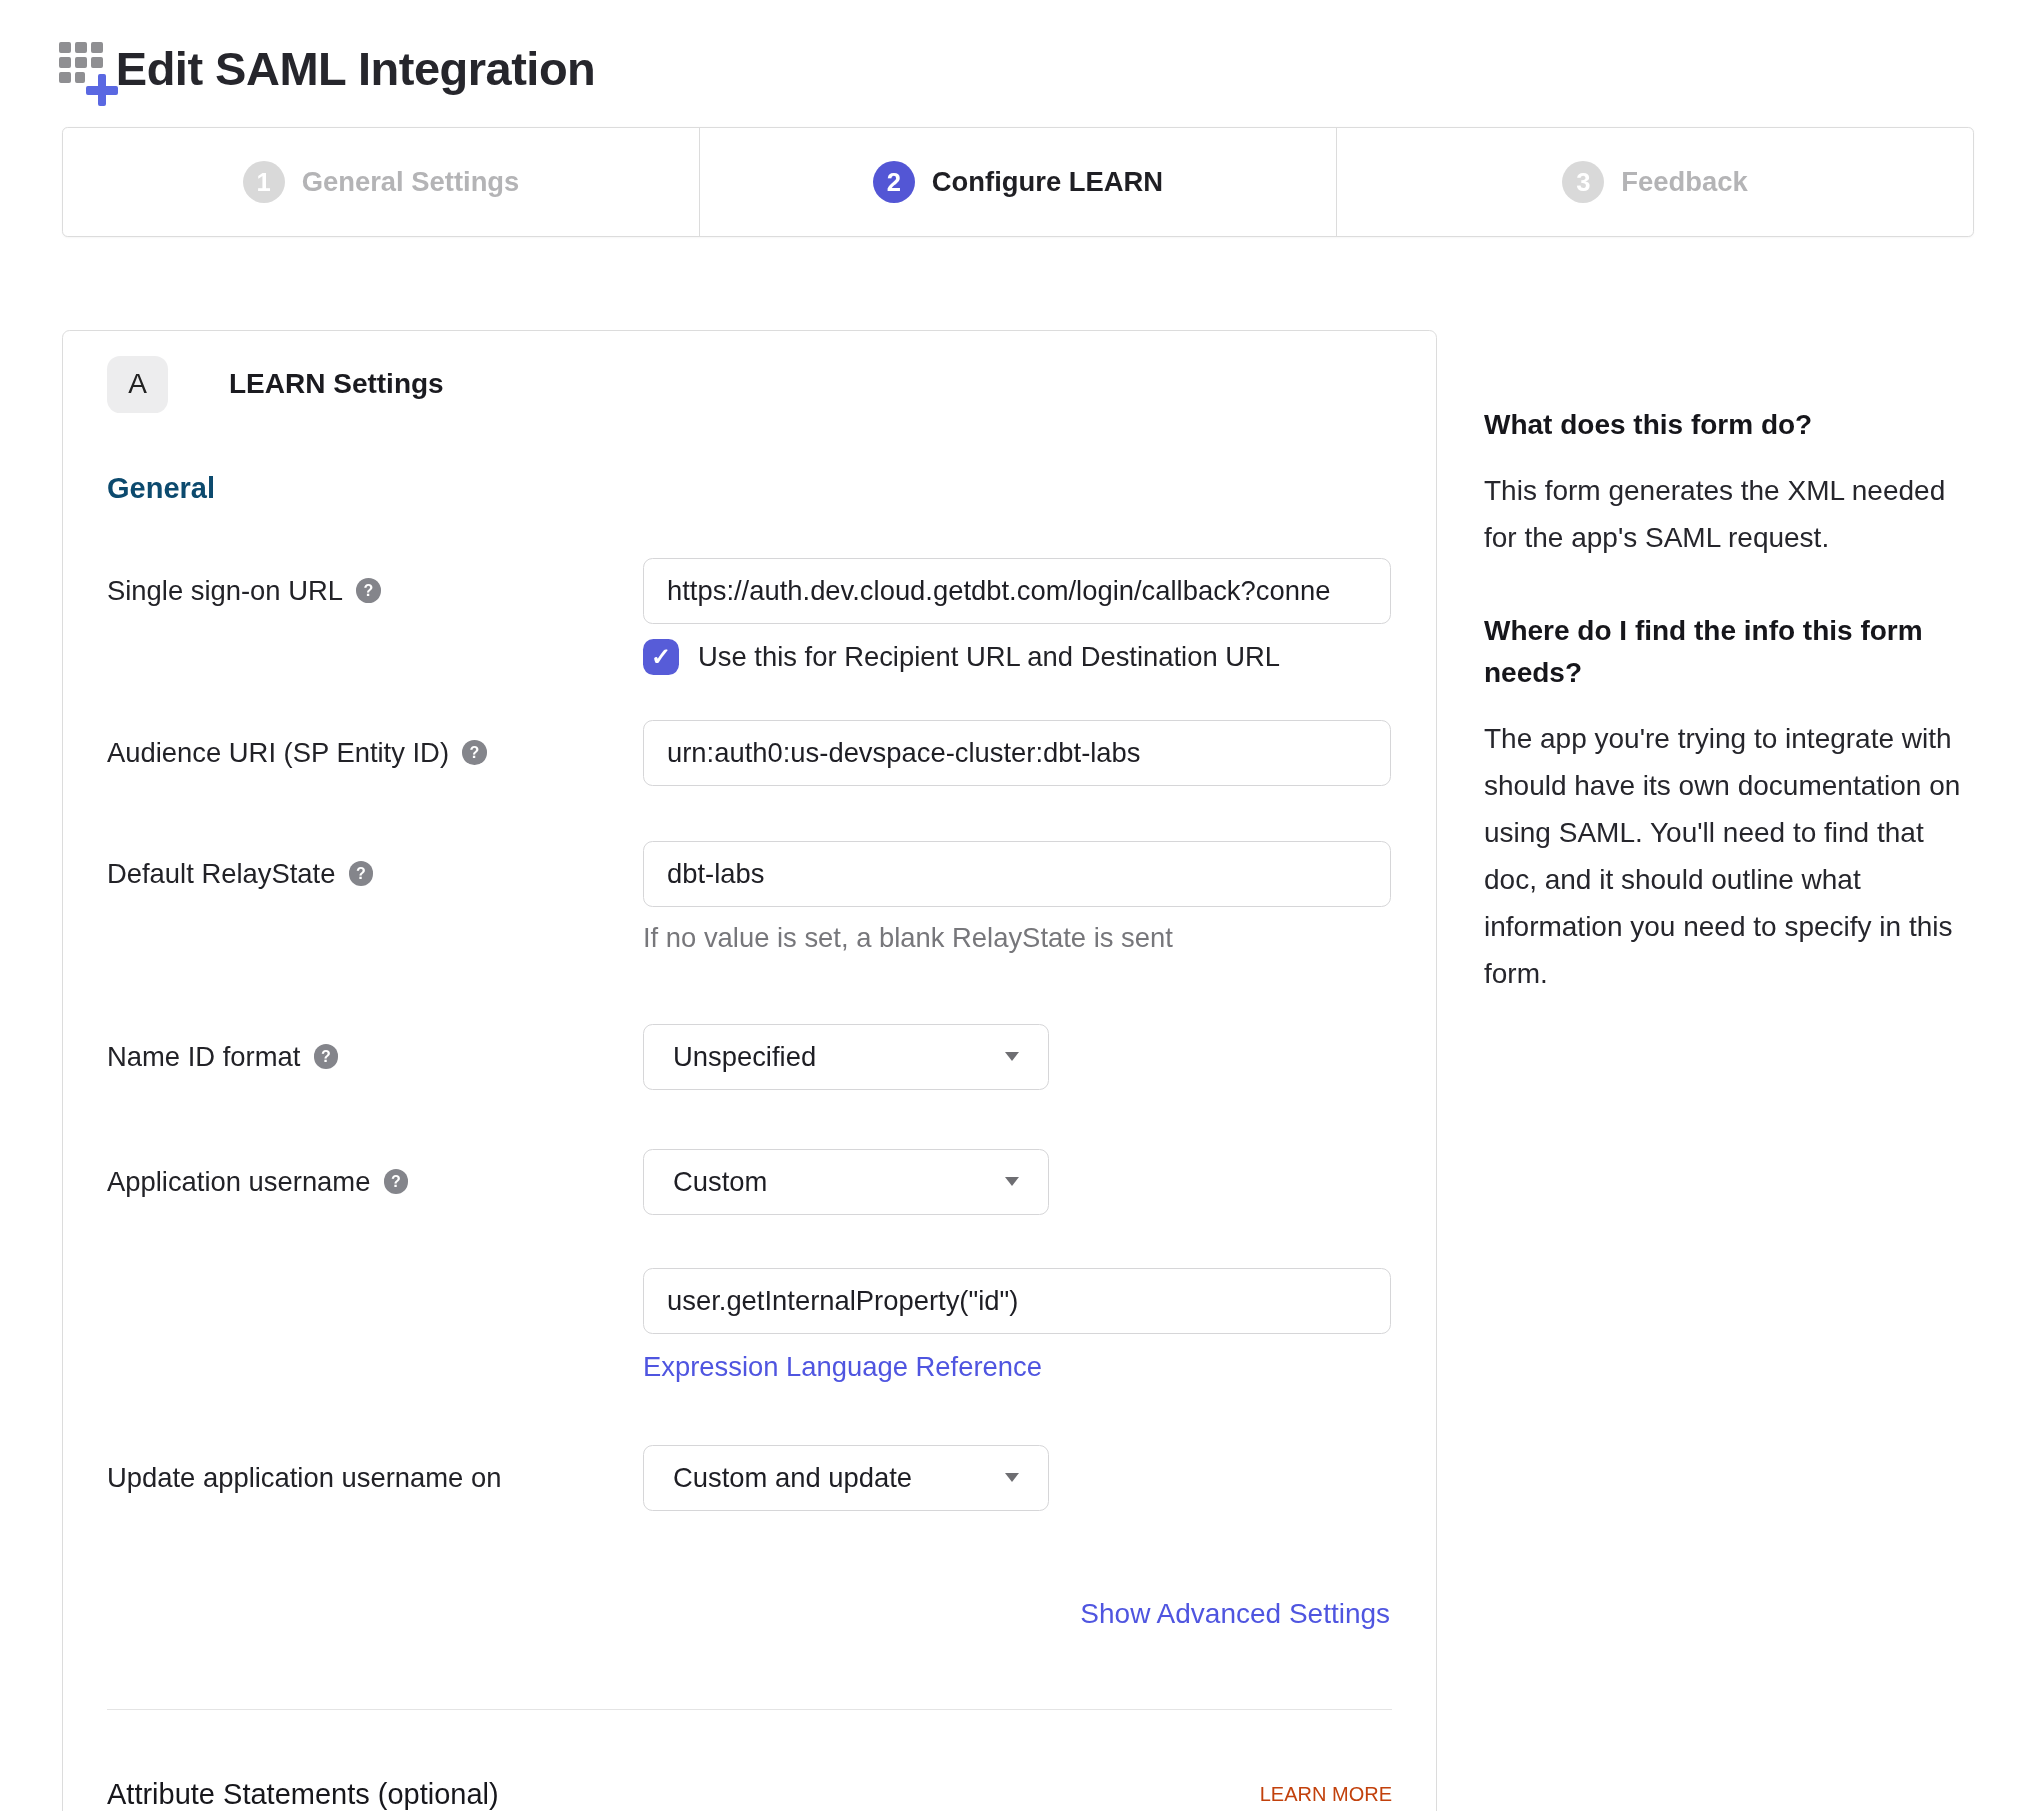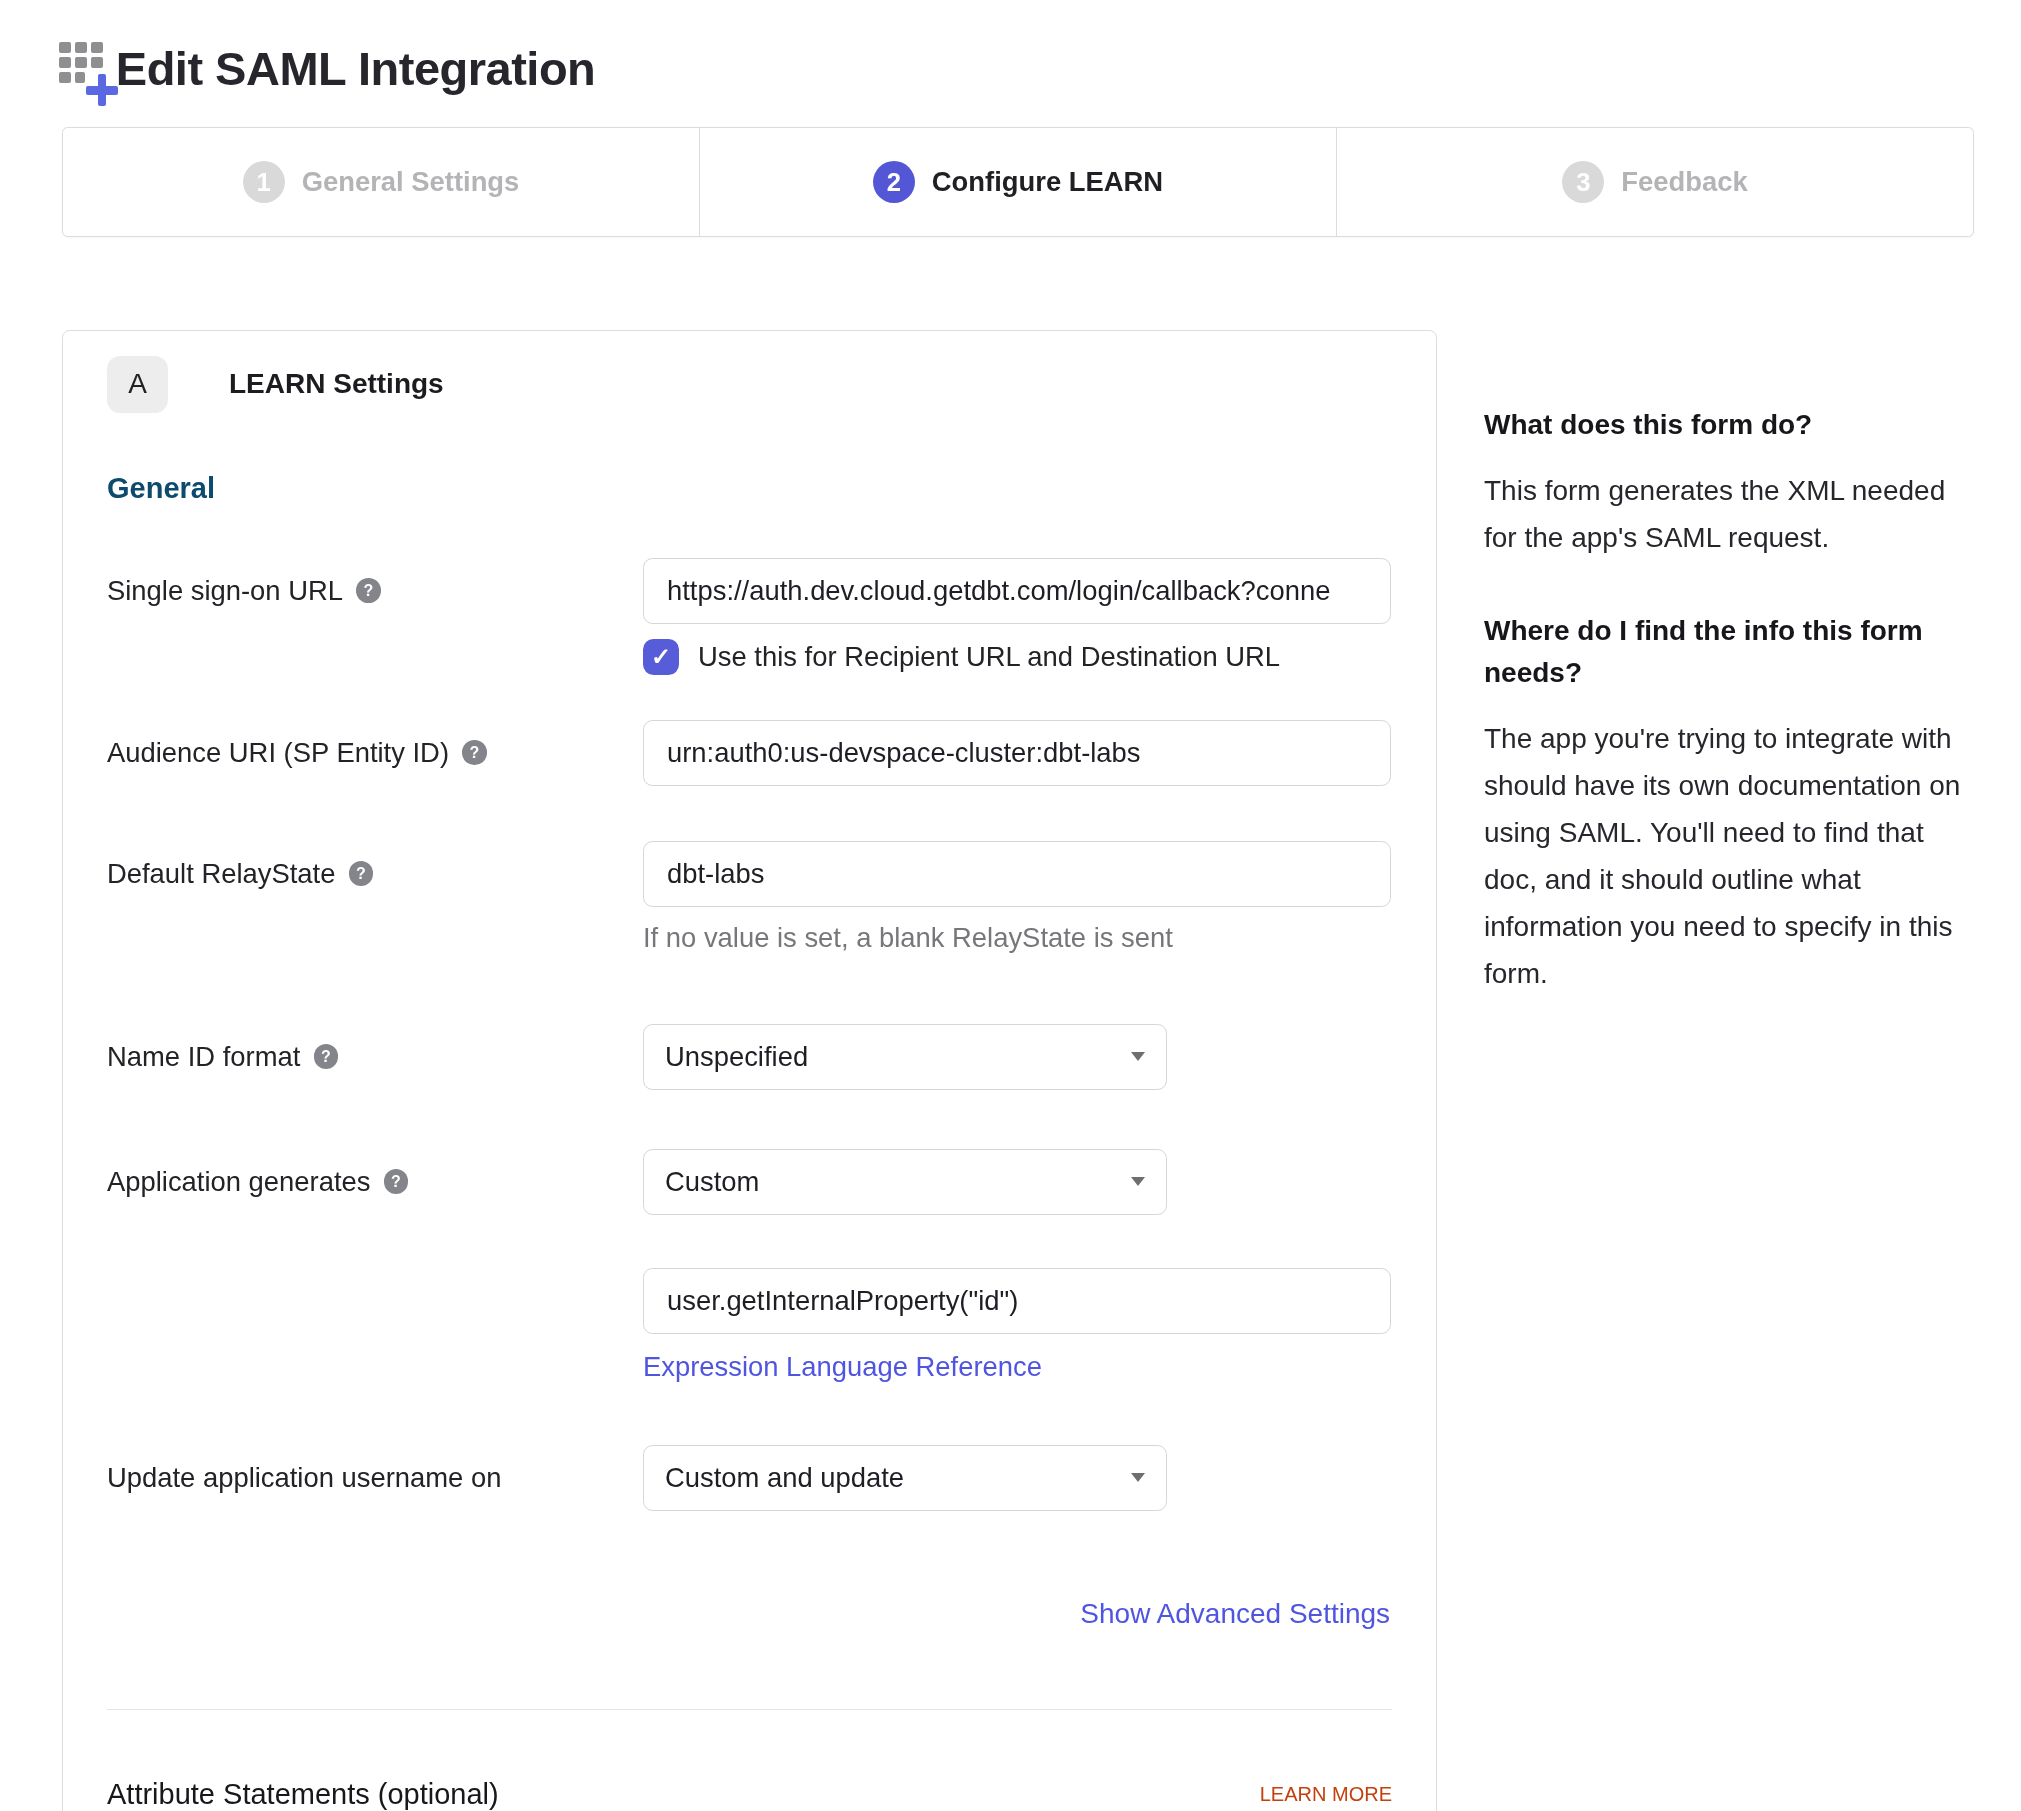--- a/index.html
+++ b/index.html
@@ -118,25 +118,25 @@
     border: 0.9px solid #d6d6d8; border-radius: 9.5px;
     font-family: "Liberation Sans", sans-serif;
     font-size: 27.4px; color: #1e1e24;
     padding: 0 23px;
     background: #fff;
     outline: none;
     white-space: nowrap; overflow: hidden; text-overflow: clip;
   }
 
   .select-box {
-    width: 524px; height: 66px;
+    width: 406px; height: 66px;
     border: 0.9px solid #d6d6d8; border-radius: 9.5px;
     background: #fff;
     display: flex; align-items: center; justify-content: space-between;
-    padding: 0 21px;
+    padding: 0 29px;
     font-size: 27.4px; color: #1e1e24;
     cursor: pointer;
   }
   .caret {
     width: 0; height: 0;
     border-left: 7.6px solid transparent;
     border-right: 7.6px solid transparent;
     border-top: 9.5px solid #6e6e72;
   }
 
@@ -288,21 +288,21 @@
       <div class="field-col">
         <div class="select-box">
           <span>Unspecified</span>
           <span class="caret"></span>
         </div>
       </div>
     </div>
 
     <div class="form-row mt-app">
       <div class="label-col">
-        <span>Application generates</span>
+        <span>Application username</span>
         <span class="help-icon">?</span>
       </div>
       <div class="field-col">
         <div class="select-box">
           <span>Custom</span>
           <span class="caret"></span>
         </div>
       </div>
     </div>
 

